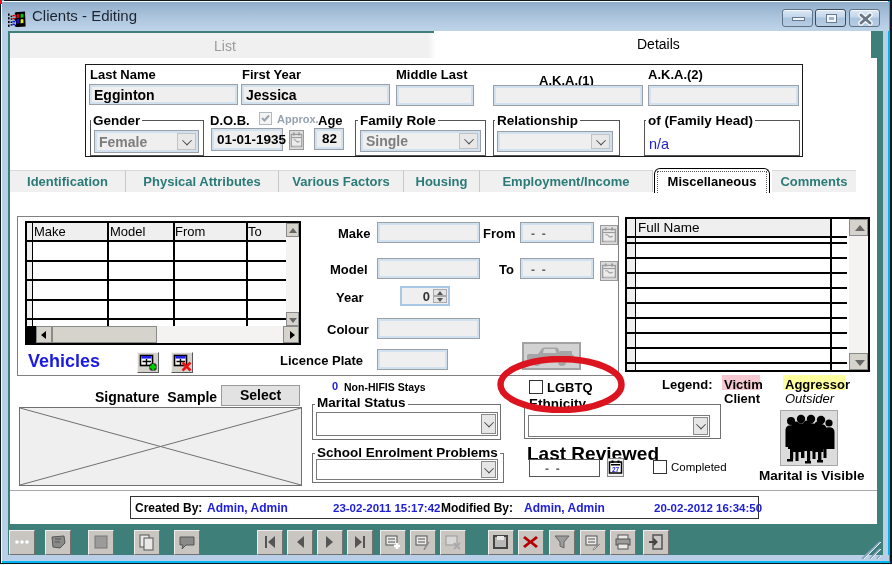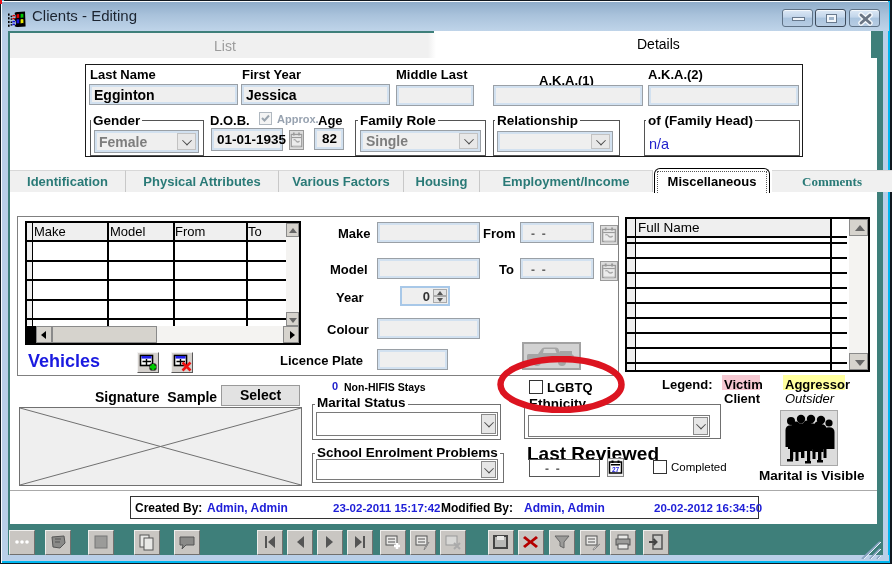--- a/index.html
+++ b/index.html
@@ -171,21 +171,21 @@
     </div>
   <div class="gb" style="left:644px;top:120px;width:156px;height:36px;"></div>
   <div class="gblbl" style="left:646px;top:113px;">of (Family Head)</div>
   <div class="abs" style="left:649px;top:136px;font-weight:normal;font-size:14.5px;color:#2222cc;">n/a</div>
 
   <div class="tab" style="left:10px;width:116px;">Identification</div>
   <div class="tab" style="left:126px;width:153px;">Physical Attributes</div>
   <div class="tab" style="left:279px;width:125px;">Various Factors</div>
   <div class="tab" style="left:404px;width:76px;">Housing</div>
   <div class="tab" style="left:480px;width:173px;">Employment/Income</div>
-  <div class="tab" style="left:772px;width:120px;border-right:none;font-family:Liberation Serif, serif;">Comments</div>
+  <div class="tab" style="left:772px;width:84px;border-right:none;">Comments</div>
   <div class="abs" style="left:654px;top:168px;width:116px;height:25px;background:#fff;border:1.5px solid #000;border-bottom:none;border-radius:6px 6px 0 0;box-sizing:border-box;">
     <div style="position:absolute;left:2px;top:2px;right:2px;bottom:0;border:1px dotted #555;border-bottom:none;text-align:center;font-weight:bold;font-size:13px;color:#000;line-height:20px;">Miscellaneous</div>
   </div>
 
   <div class="abs" style="left:17px;top:216px;width:602px;height:160px;border:1px solid #808080;box-sizing:border-box;"></div>
 
   <div class="abs" style="left:25px;top:221px;width:276px;height:124px;border:2px solid #000;box-sizing:border-box;background:#fff;">
     <div class="abs" style="left:0;top:0;width:261px;height:17px;background:#efefef;"></div>
     <div class="abs" style="left:7px;top:1px;font-size:13px;">Make</div>
     <div class="abs" style="left:83px;top:1px;font-size:13px;">Model</div>

